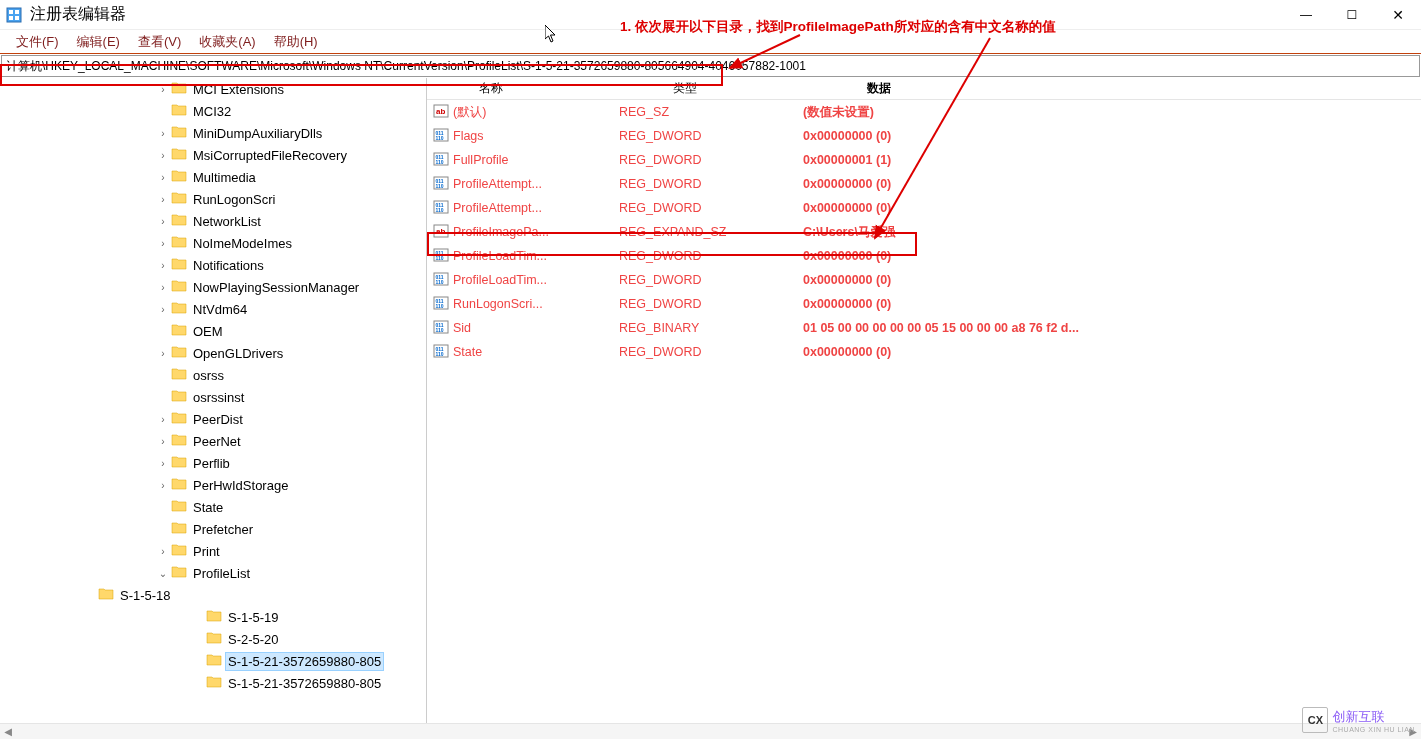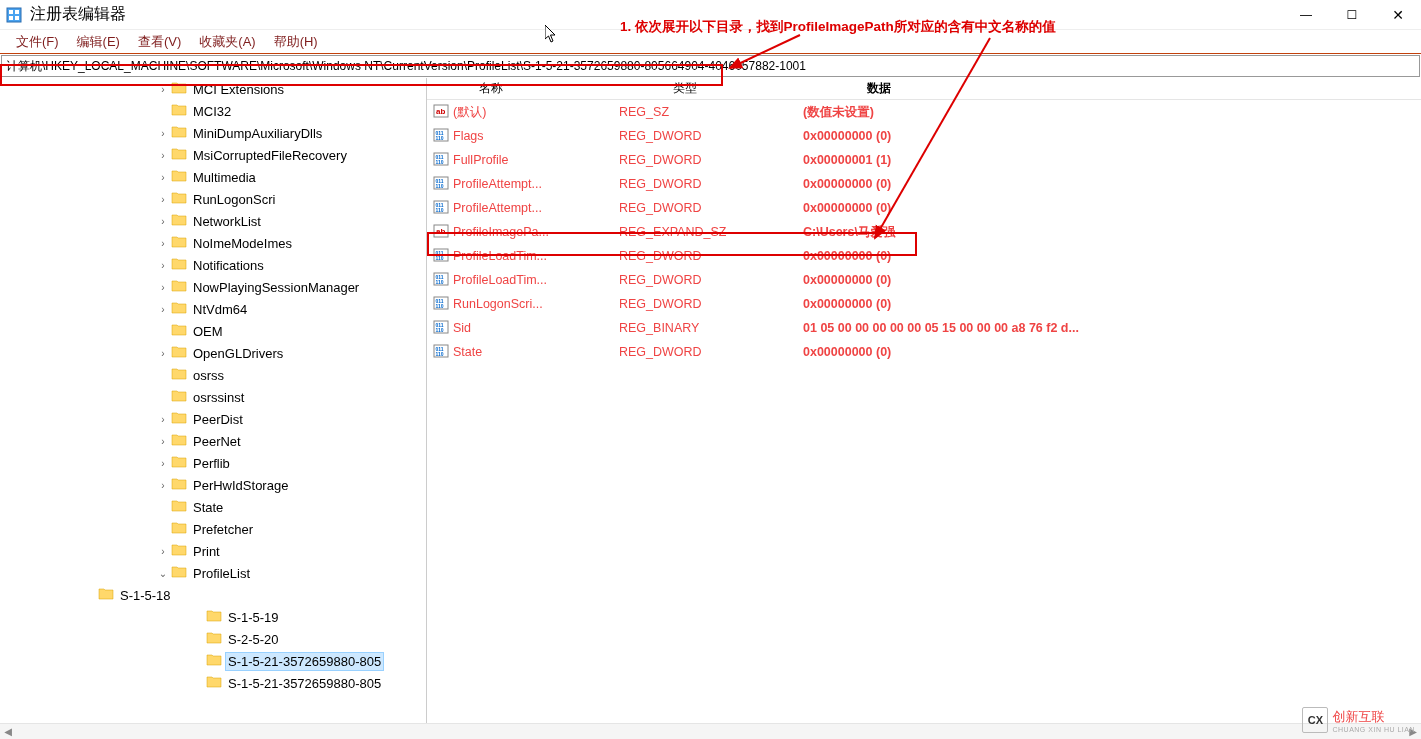--- a/index.html
+++ b/index.html
@@ -453,18 +453,18 @@
     <line x1="990" y1="38" x2="875" y2="238" stroke="#d00" stroke-width="2" marker-end="url(#arrowhead)"></line>
   </svg>
 
   <svg class="cursor" width="16" height="20" viewBox="0 0 16 20">
     <path d="M0 0 L0 14 L3.5 11 L6 17 L8 16 L5.5 10 L10 10 Z" fill="#fff" stroke="#000" stroke-width="1"></path>
   </svg>
 
   <div class="watermark">
     <div class="logo">CX</div>
     <div>
-      <div style="color:#ef4444;font-size:13px;">创新互联</div>
+      <div style="color:#8b5cf6;font-size:13px;">创新互联</div>
       <div style="color:#aaa;font-size:7px;letter-spacing:0.5px;">CHUANG XIN HU LIAN</div>
     </div>
   </div>
 
 </div>
 
 </body></html>

